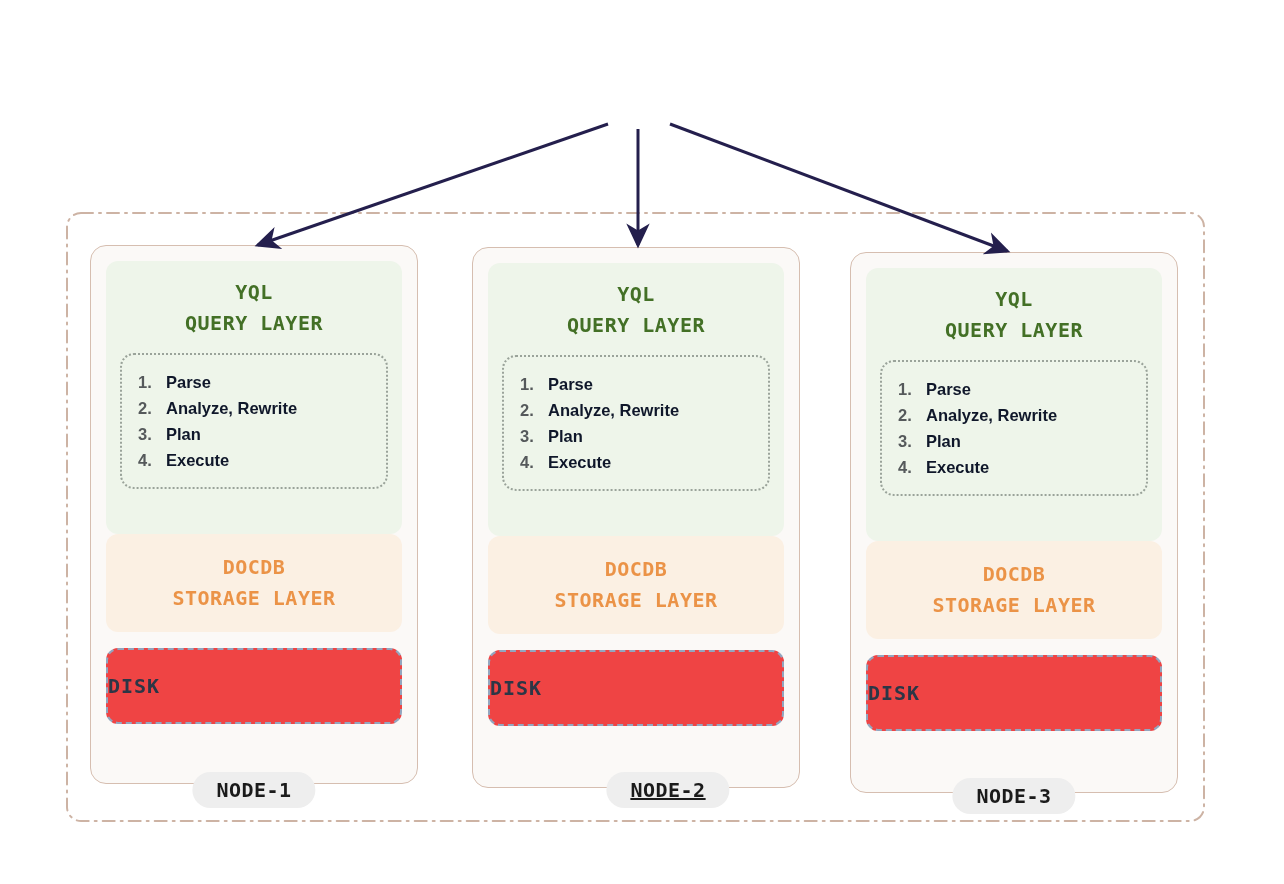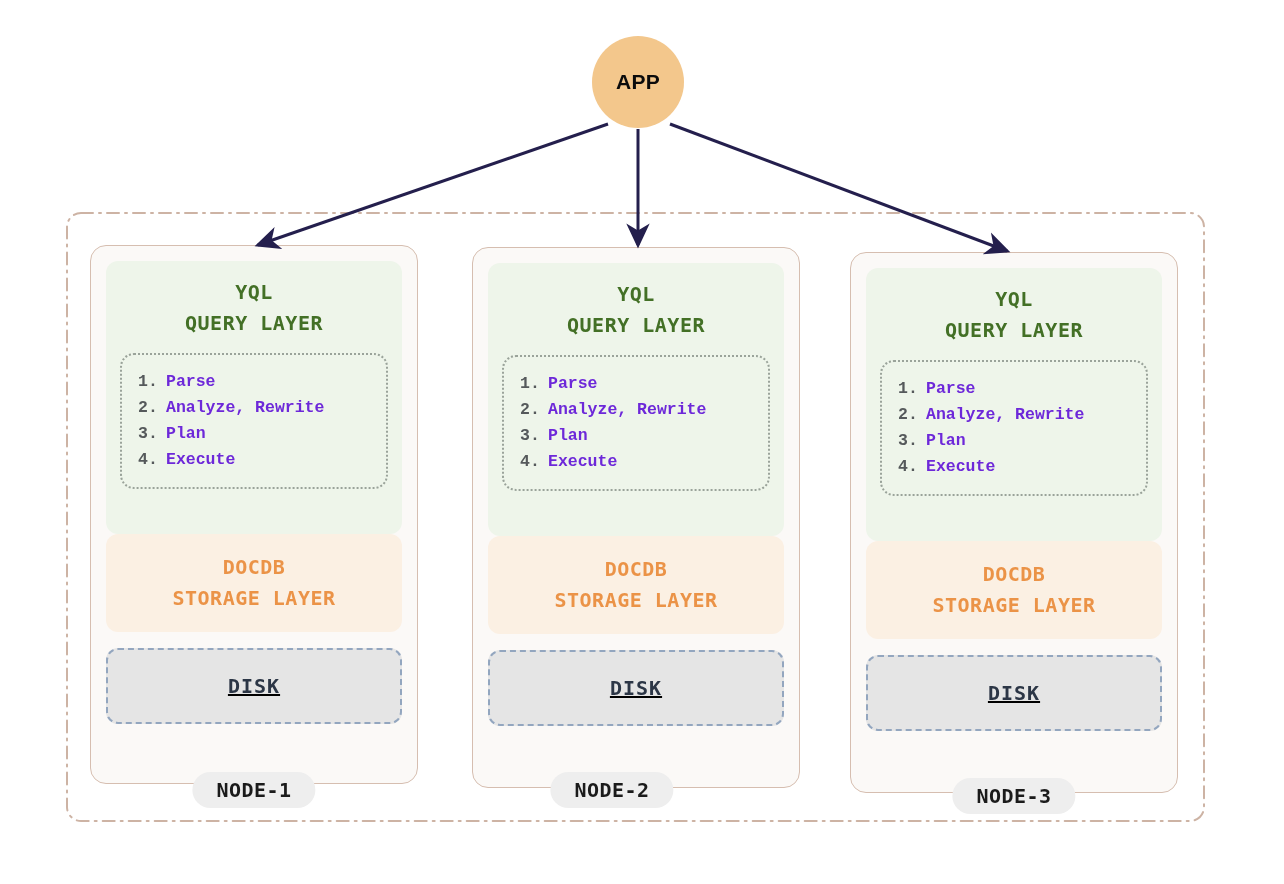--- a/index.html
+++ b/index.html
@@ -129,24 +129,24 @@
   }
   .steps-list {
     margin: 0;
     padding: 0 0 0 34px;
     list-style: none;
     counter-reset: stepnum;
   }
   .steps-list li {
     counter-increment: stepnum;
     position: relative;
-    font-family: Liberation Mono, monospace;
+    font-family: Liberation Sans, sans-serif;
     font-size: 16.5px;
     font-weight: bold;
-    color: #6d28d9;
+    color: #0f172a;
     line-height: 1.58;
     white-space: nowrap;
   }
   .steps-list li::before {
     content: counter(stepnum) ".";
     position: absolute;
     left: -28px;
     width: 24px;
     text-align: left;
     font-weight: bold;
@@ -171,30 +171,29 @@
     color: #eb9347;
     text-align: center;
     line-height: 1.55;
     letter-spacing: 0.5px;
     white-space: pre-line;
   }
 
   
   .disk-block {
     margin-top: 16px;
-    background: #e5e5e5;
+    background: #ef4444;
     border: 2px dashed #93a6bf;
     border-radius: 12px;
     height: 76px;
     display: flex;
     align-items: center;
-    justify-content: center;
+    justify-content: flex-start;
     box-sizing: border-box;
     flex: 0 0 auto;
-    text-decoration: underline;
   }
   .disk-title {
     font-family: "DejaVu Sans Mono", "Liberation Mono", monospace;
     font-size: 20px;
     font-weight: bold;
     color: #2c3646;
     letter-spacing: 1px;
   }
 
   
@@ -206,42 +205,39 @@
     padding: 6px 24px;
     font-family: "DejaVu Sans Mono", "Liberation Mono", monospace;
     font-size: 20px;
     font-weight: bold;
     color: #1b1b1b;
     letter-spacing: 0.5px;
     z-index: 4;
     white-space: nowrap;
   }
   .badge-1 { left: 254px; top: 772px; }
-  .badge-2 { left: 612px; top: 772px; }
+  .badge-2 { left: 668px; top: 772px; text-decoration: underline; }
   .badge-3 { left: 1014px; top: 778px; }
 </style>
 </head>
 <body>
 
 <div id="stage">
 
   <svg id="arrows" viewBox="0 0 1284 884">
     <defs>
       <marker id="ah" markerWidth="9" markerHeight="9" refX="7.2" refY="4.5" orient="auto" markerUnits="strokeWidth">
         <path d="M0,0.6 L8.4,4.5 L0,8.4 L2.4,4.5 Z" fill="#241f4d"></path>
       </marker>
     </defs>
     <line x1="608" y1="124" x2="258" y2="245" stroke="#241f4d" stroke-width="3" marker-end="url(#ah)"></line>
     <line x1="638" y1="129" x2="638" y2="245" stroke="#241f4d" stroke-width="3" marker-end="url(#ah)"></line>
     <line x1="670" y1="124" x2="1007" y2="251" stroke="#241f4d" stroke-width="3" marker-end="url(#ah)"></line>
   </svg>
 
-  <div class="app-circle">
-    <span class="app-label">APP</span>
-  </div>
 
   <div class="cluster">
     <svg class="cluster-border" viewBox="0 0 1139 610" preserveAspectRatio="none">
       <rect x="1" y="1" width="1137" height="608" rx="14" ry="14" fill="none" stroke="#cdb3a4" stroke-width="2" stroke-dasharray="12 6 2 6" stroke-linecap="round"></rect>
     </svg>
   </div>
 
   <div class="node-card node-1">
     <div class="node-inner">
 

